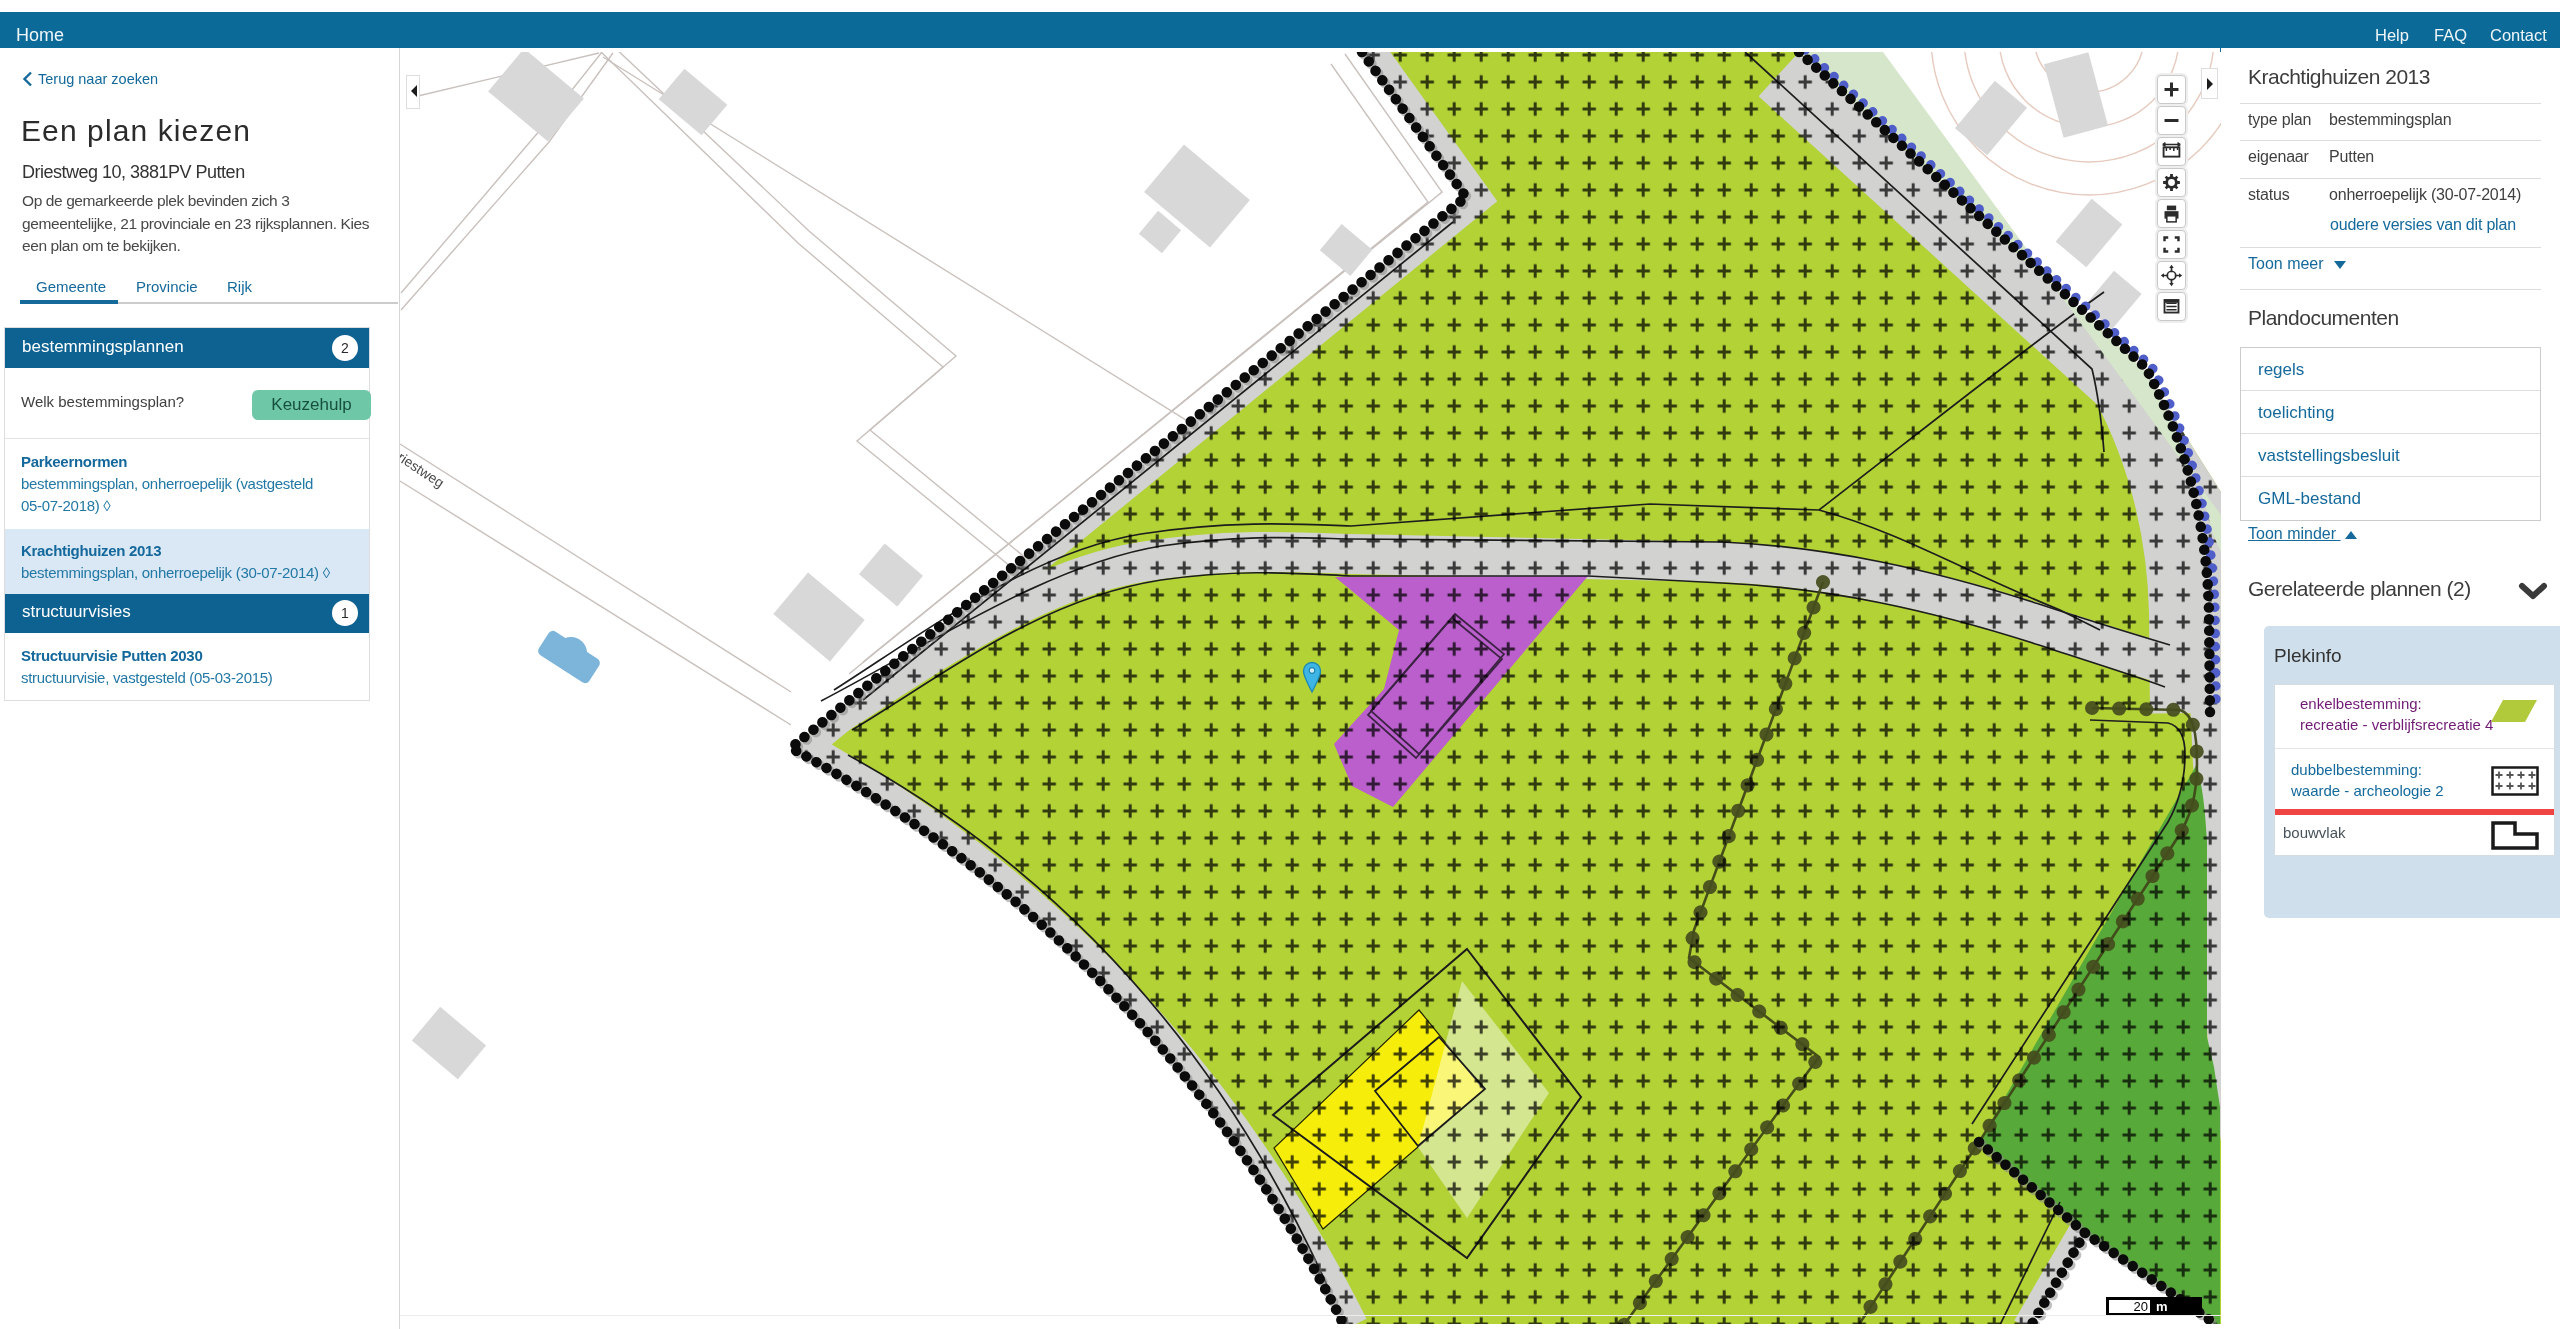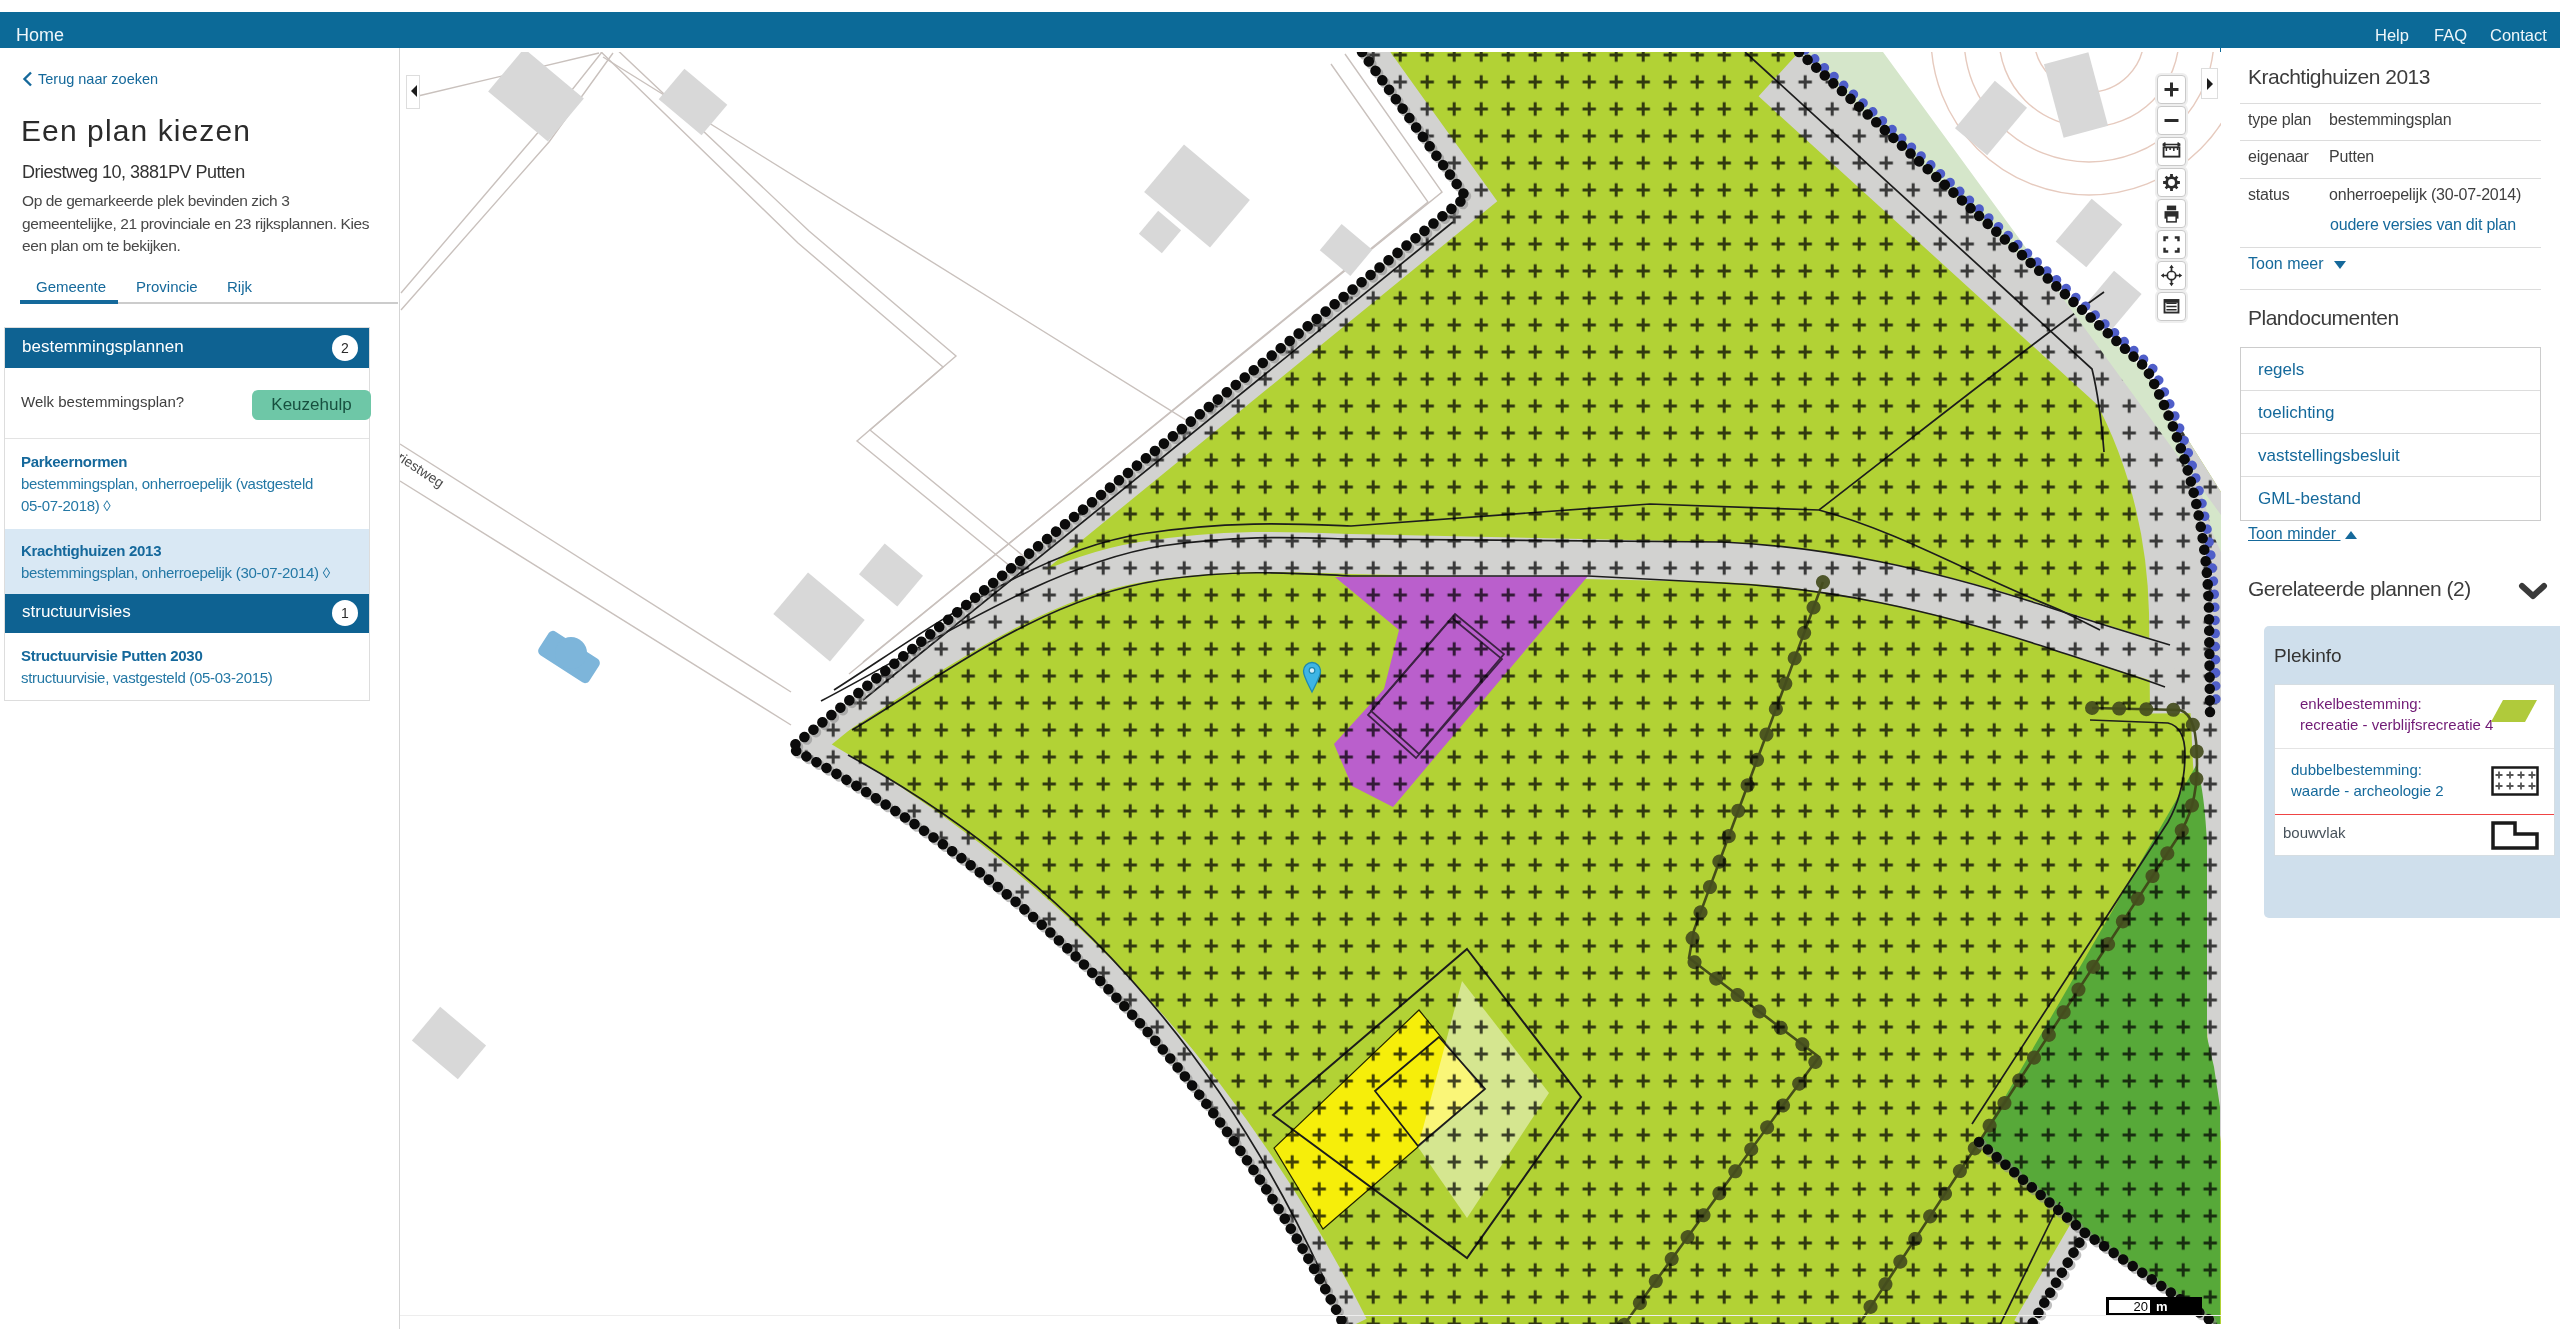--- a/index.html
+++ b/index.html
@@ -188,21 +188,21 @@
       <path d="M5 5 L16 15 L27 5" fill="none" stroke="#3a3a3a" stroke-width="6" stroke-linecap="round" stroke-linejoin="round"></path>
     </svg>
   <div class="abs" style="left:19px;top:578px;width:301px;height:292px;background:#cfdfec;border-radius:5px;margin-left:24px;">
     <div style="position:absolute;left:10px;top:19px;font-size:19px;color:#333;">Plekinfo</div>
     <div style="position:absolute;left:10px;top:58px;width:281px;height:172px;background:#fff;border:1px solid #d5dde2;">
       <div style="position:relative;height:64px;padding:9px 0 0 25px;font-size:15px;line-height:20.5px;color:#701a75;border-bottom:1px solid #e4e4e4;">enkelbestemming:<br>recreatie - verblijfsrecreatie 4
         <svg class="abs" style="right:17px;top:14px;" width="46" height="24" viewBox="0 0 46 24">
             <path d="M12 1 L46 1 L34 23 L0 23 Z" fill="#b0ca3b"></path>
           </svg>
       </div>
-      <div style="position:relative;height:66px;padding:11px 0 0 16px;font-size:15px;line-height:20.5px;color:#15699b;border-bottom:1px solid #ef4444;">dubbelbestemming:<br>waarde - archeologie 2
+      <div style="position:relative;height:66px;padding:11px 0 0 16px;font-size:15px;line-height:20.5px;color:#15699b;border-bottom:6px solid #ef4444;">dubbelbestemming:<br>waarde - archeologie 2
         <svg class="abs" style="right:15px;top:17px;" width="48" height="30" viewBox="0 0 48 30">
           <rect x="1.5" y="1.5" width="45" height="27" fill="#fff" stroke="#1a1a1a" stroke-width="2.5"></rect>
           <g stroke="#555" stroke-width="1.8">
               <path d="M8 5.5v7M4.5 9h7M19 5.5v7M15.5 9h7M30 5.5v7M26.5 9h7M41 5.5v7M37.5 9h7"></path>
           <path d="M8 16.5v7M4.5 20h7M19 16.5v7M15.5 20h7M30 16.5v7M26.5 20h7M41 16.5v7M37.5 20h7"></path>
             </g>
         </svg>
       </div>
       <div style="position:relative;height:40px;padding:9px 0 0 8px;font-size:15px;color:#47525b;">bouwvlak
         <svg class="abs" style="right:15px;top:6px;" width="48" height="29" viewBox="0 0 48 29">

